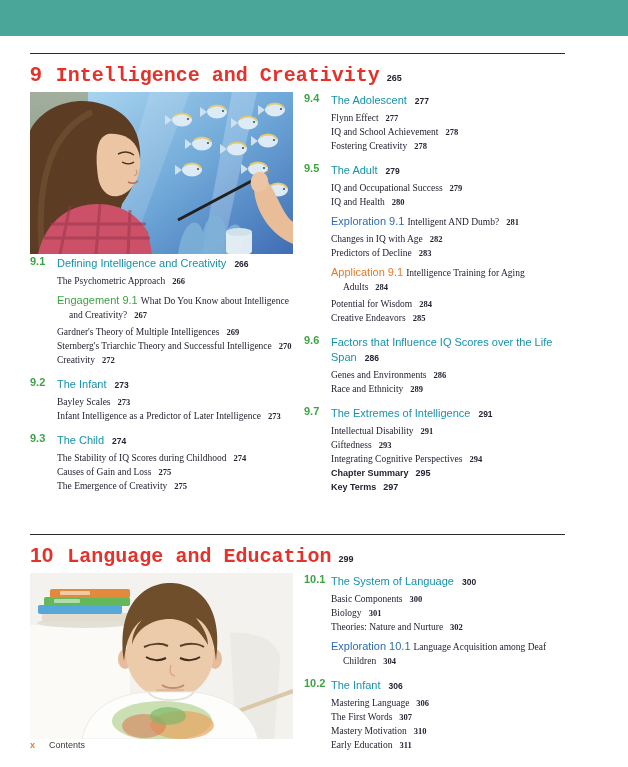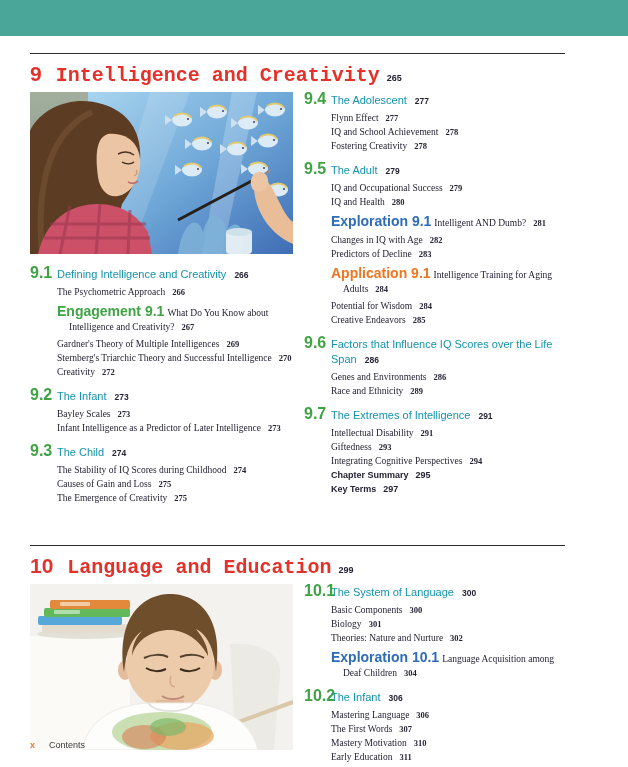--- a/index.html
+++ b/index.html
@@ -33,27 +33,27 @@
   }
   .ch-page {
     font-size:9px; font-weight:bold; color:var(--body_text,#262233);
     margin-left:7px;
     text-align:right;
   }
   .cols { display:flex; width:536px; }
   .col-left  { width:272px; flex:none; }
   .col-right { width:262px; flex:none; margin-left:2px; }
   .photo { width:263px; overflow:hidden; display:block; font-size:0; }
-  .col-left .sections { margin-top:12px; }
+  .col-left .sections { margin-top:1px; }
   .sec { margin-top:9px; }
   .sections .sec:first-child { margin-top:0; }
   .sec-head { display:flex; line-height:13px; margin-bottom:3px; }
   .sec-num {
     flex:none; width:27px;
-    font-size:16px; font-weight:bold;
+    font-size:11px; font-weight:bold;
     color:var(--section_number_green,#3FA344);
   }
   .sec-line { flex:1; }
   .sec-title { font-size:11px; color:var(--section_title_teal,#1492AC); }
   .sec-page {
     font-size:8.5px; font-weight:bold;
     color:var(--body_text,#262233); margin-left:8px;
   }
   .items { margin-left:27px; }
   .item {
@@ -61,21 +61,21 @@
     font-size:9.5px; line-height:14px;
     color:var(--body_text,#262233);
     padding-left:12px; text-indent:-12px;
   }
   .item.labeled { margin:5px 0 3px 0; }
   .item.bolded .item-text, .item.bolded .item-page {
     font-family:"Liberation Sans", sans-serif; font-weight:bold; font-size:9px;
   }
   .lbl {
     font-family:"Liberation Sans", sans-serif;
-    font-size:14px; font-weight:bold; margin-right:3px;
+    font-size:11px; font-weight:normal; margin-right:3px;
   }
   .lbl-engagement  { color:var(--engagement_green,#3FA344); }
   .lbl-exploration { color:var(--exploration_blue,#2E6CB5); }
   .lbl-application { color:var(--application_orange,#EE7623); }
   .item-page {
     font-size:8.5px; font-weight:bold; margin-left:7px;
     color:var(--body_text,#262233);
   }
   .pagefoot {
     position:absolute; left:30px; top:740px;

